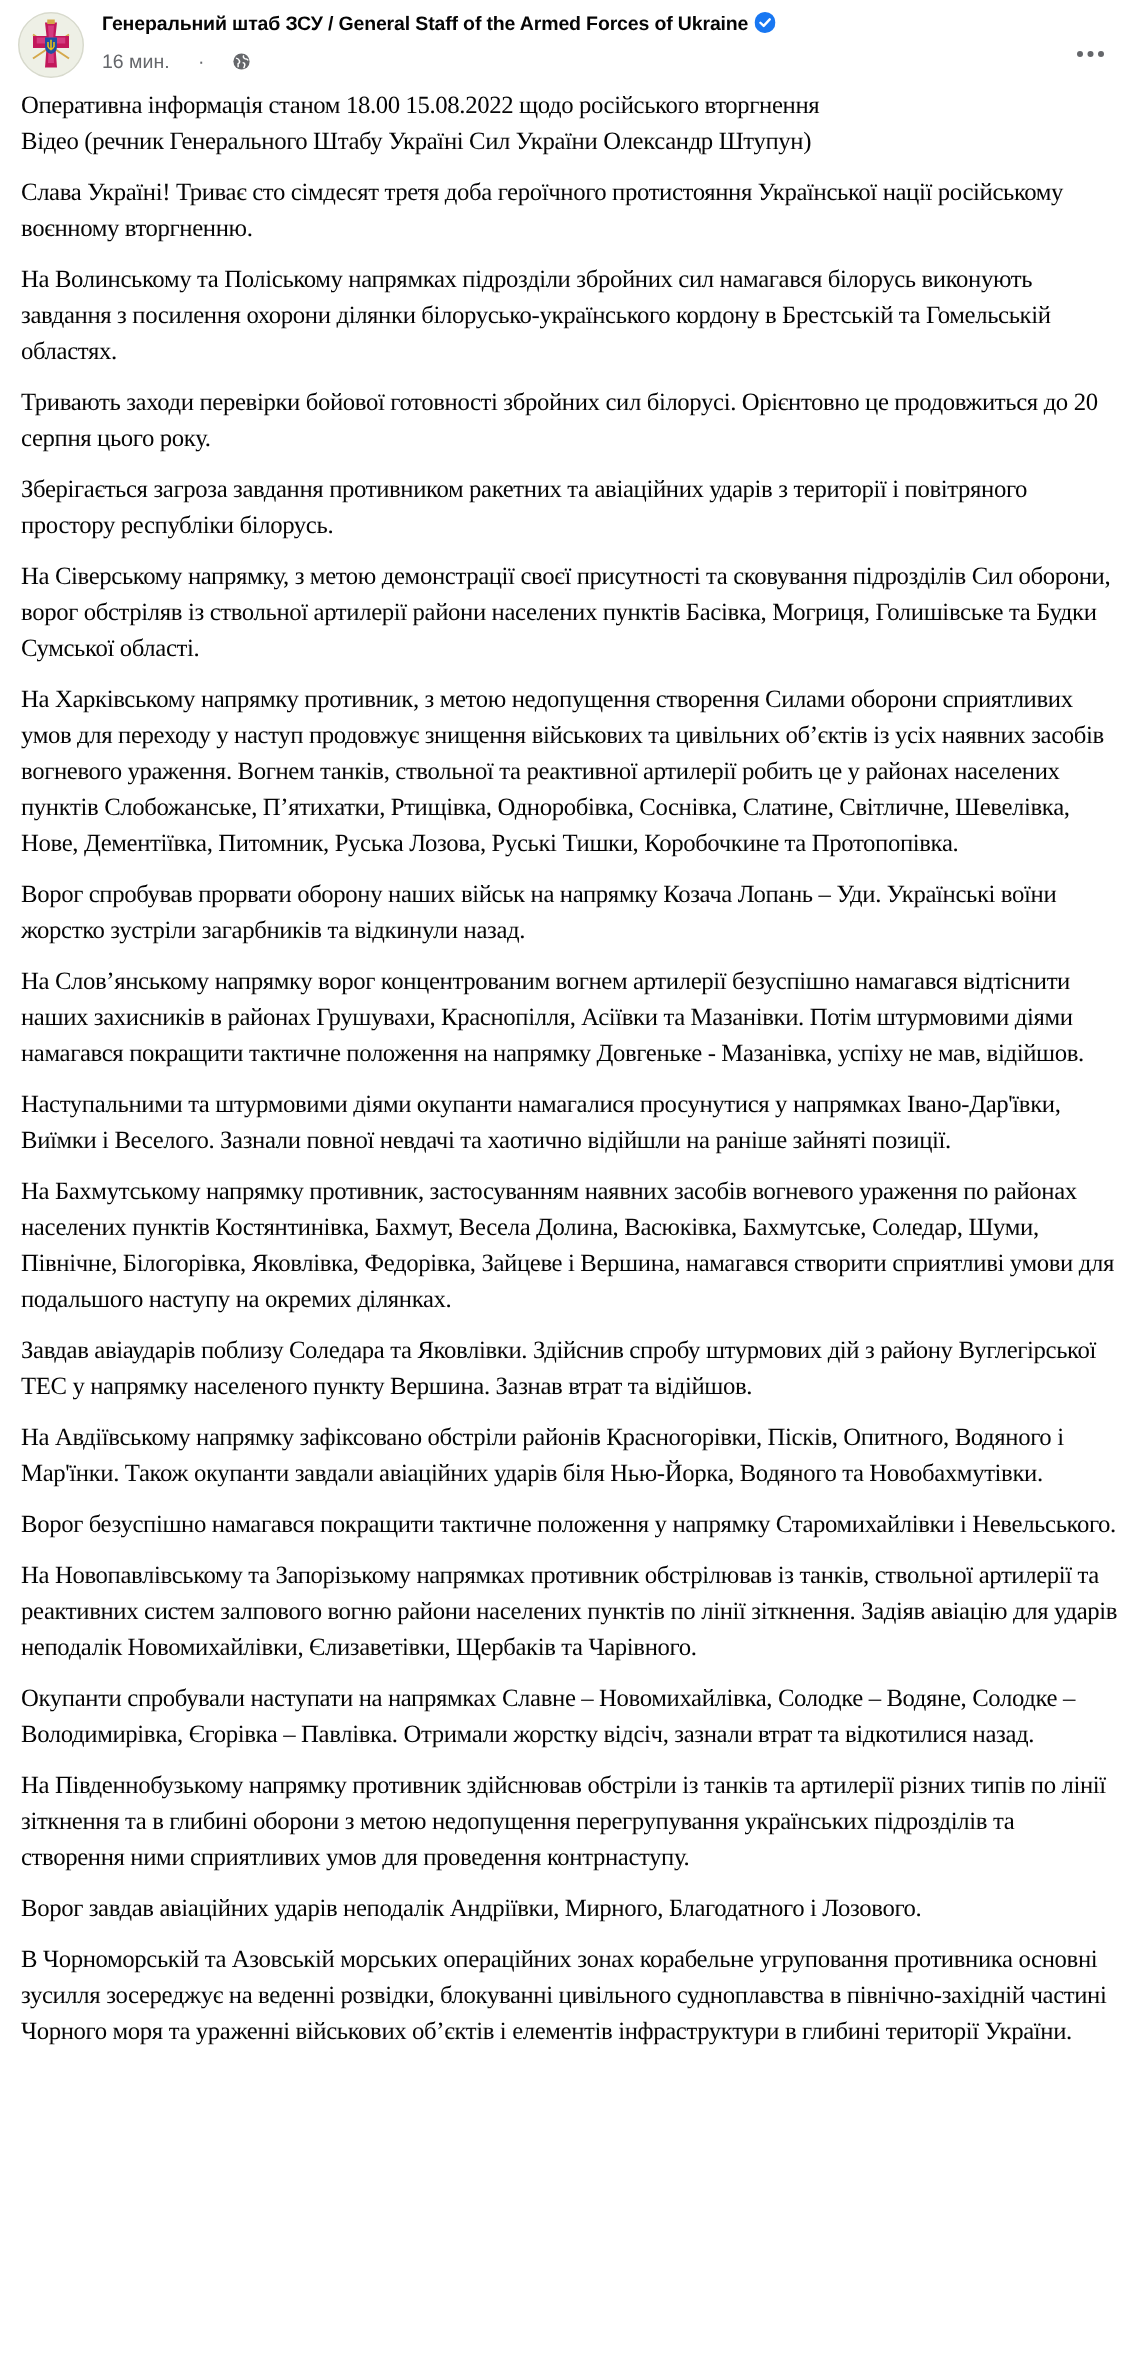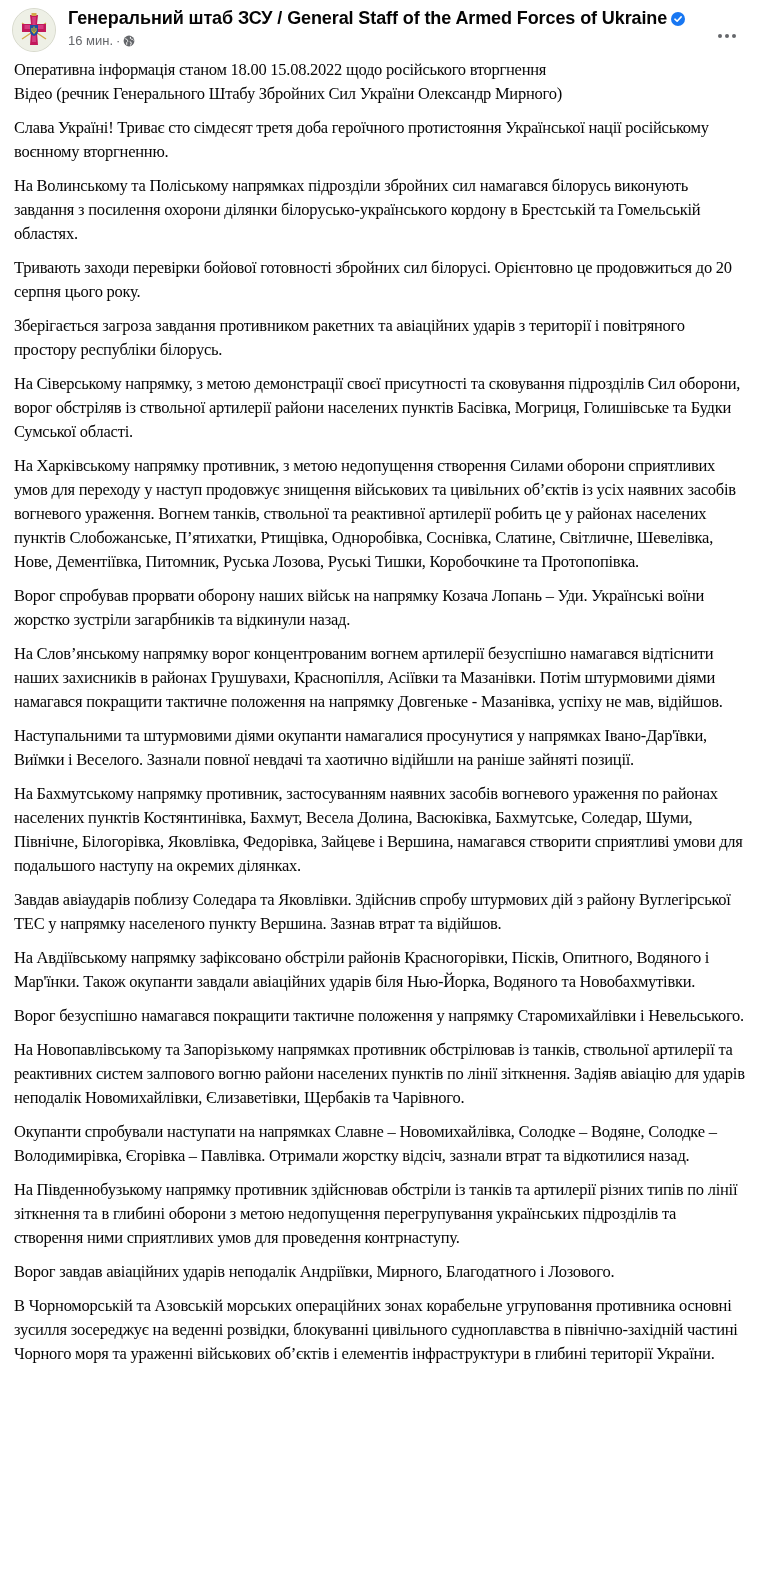--- a/index.html
+++ b/index.html
@@ -1,22 +1,22 @@
 <!DOCTYPE html>
 <html><head>
 <meta charset="utf-8">
 <style>
   html, body { margin: 0; padding: 0; background: #ffffff; }
   body { width: 759px; height: 1575px; overflow: hidden; font-family: "Liberation Sans", sans-serif; color: #050505; }
   .post { position: relative; width: 759px; }
   .header { position: relative; height: 58px; }
   .avatar { position: absolute; left: 12px; top: 8px; width: 42px; height: 42px; border-radius: 50%; background: #eef0e6; border: 1px solid #d8dacd; overflow: hidden; }
-  .author { position: absolute; left: 68px; top: 8px; font-weight: bold; font-size: 18px; color: #050505; white-space: nowrap; letter-spacing: -0.1px; }
+  .author { position: absolute; left: 68px; top: 8px; font-weight: bold; font-size: 13px; color: #050505; white-space: nowrap; letter-spacing: -0.1px; }
   .verified { display: inline-block; vertical-align: -2px; margin-left: 4px; width: 14px; height: 14px; }
-  .meta { position: absolute; left: 68px; top: 33px; font-size: 13px; color: #65676b; display: flex; align-items: center; gap: 3px; }
+  .meta { position: absolute; left: 68px; top: 33px; font-size: 13px; color: #65676b; display: flex; align-items: center; gap: 19px; }
   .globe { width: 12px; height: 12px; }
   .more { position: absolute; right: 14px; top: 18px; width: 36px; height: 36px; display: flex; align-items: center; justify-content: center; cursor: pointer; }
   .more svg { width: 20px; height: 6px; }
   .body { padding: 0 14px 0 14px; font-size: 16.5px; line-height: 24px; letter-spacing: -0.25px; }
   .body p { margin: 0 0 10px 0; font-family: Liberation Serif, serif; }
   .body p.tight { margin: 0; }
 </style>
 </head>
 <body>
 
@@ -54,21 +54,21 @@
       <svg viewBox="0 0 20 6">
           <circle cx="3" cy="3" r="2" fill="#65676b"></circle>
           <circle cx="10" cy="3" r="2" fill="#65676b"></circle>
           <circle cx="17" cy="3" r="2" fill="#65676b"></circle>
         </svg>
     </div>
   </div>
 
   <div class="body">
     <p class="tight">Оперативна інформація станом 18.00 15.08.2022 щодо російського вторгнення</p>
-    <p>Відео (речник Генерального Штабу Збройних Сил України Олександр Мирного)</p>
+    <p>Відео (речник Генерального Штабу Україні Сил України Олександр Штупун)</p>
     <p>Слава Україні! Триває сто сімдесят третя доба героїчного протистояння Української нації російському воєнному вторгненню.</p>
     <p>На Волинському та Поліському напрямках підрозділи збройних сил намагався білорусь виконують завдання з посилення охорони ділянки білорусько-українського кордону в Брестській та Гомельській областях.</p>
     <p>Тривають заходи перевірки бойової готовності збройних сил білорусі.  Орієнтовно це продовжиться до 20 серпня цього року.</p>
     <p>Зберігається загроза завдання противником ракетних та авіаційних ударів з території і повітряного простору республіки білорусь.</p>
     <p>На Сіверському напрямку, з метою демонстрації своєї присутності та сковування підрозділів Сил оборони, ворог обстріляв із ствольної артилерії райони населених пунктів Басівка, Могриця, Голишівське та Будки Сумської області.</p>
     <p>На Харківському напрямку противник, з метою недопущення створення Силами оборони сприятливих умов для переходу у наступ продовжує знищення військових та цивільних об’єктів із усіх наявних засобів вогневого ураження. Вогнем танків, ствольної та реактивної артилерії робить це у районах населених пунктів Слобожанське, П’ятихатки, Ртищівка, Одноробівка, Соснівка, Слатине, Світличне, Шевелівка, Нове, Дементіївка, Питомник, Руська Лозова, Руські Тишки, Коробочкине та Протопопівка.</p>
     <p>Ворог спробував прорвати оборону наших військ на напрямку Козача Лопань – Уди. Українські воїни жорстко зустріли загарбників та відкинули назад.</p>
     <p>На Слов’янському напрямку ворог концентрованим вогнем артилерії безуспішно намагався відтіснити наших захисників в районах Грушувахи, Краснопілля, Асіївки та Мазанівки. Потім штурмовими діями намагався покращити тактичне положення на напрямку Довгеньке - Мазанівка, успіху не мав, відійшов.</p>
     <p>Наступальними та штурмовими діями окупанти намагалися просунутися у напрямках Івано-Дар'ївки, Виїмки і Веселого. Зазнали повної невдачі та хаотично відійшли на раніше зайняті позиції.</p>
     <p>На Бахмутському напрямку противник, застосуванням наявних засобів вогневого ураження по районах населених пунктів Костянтинівка, Бахмут, Весела Долина, Васюківка, Бахмутське, Соледар, Шуми, Північне, Білогорівка, Яковлівка, Федорівка, Зайцеве і Вершина, намагався створити сприятливі умови для подальшого наступу на окремих ділянках.</p>

